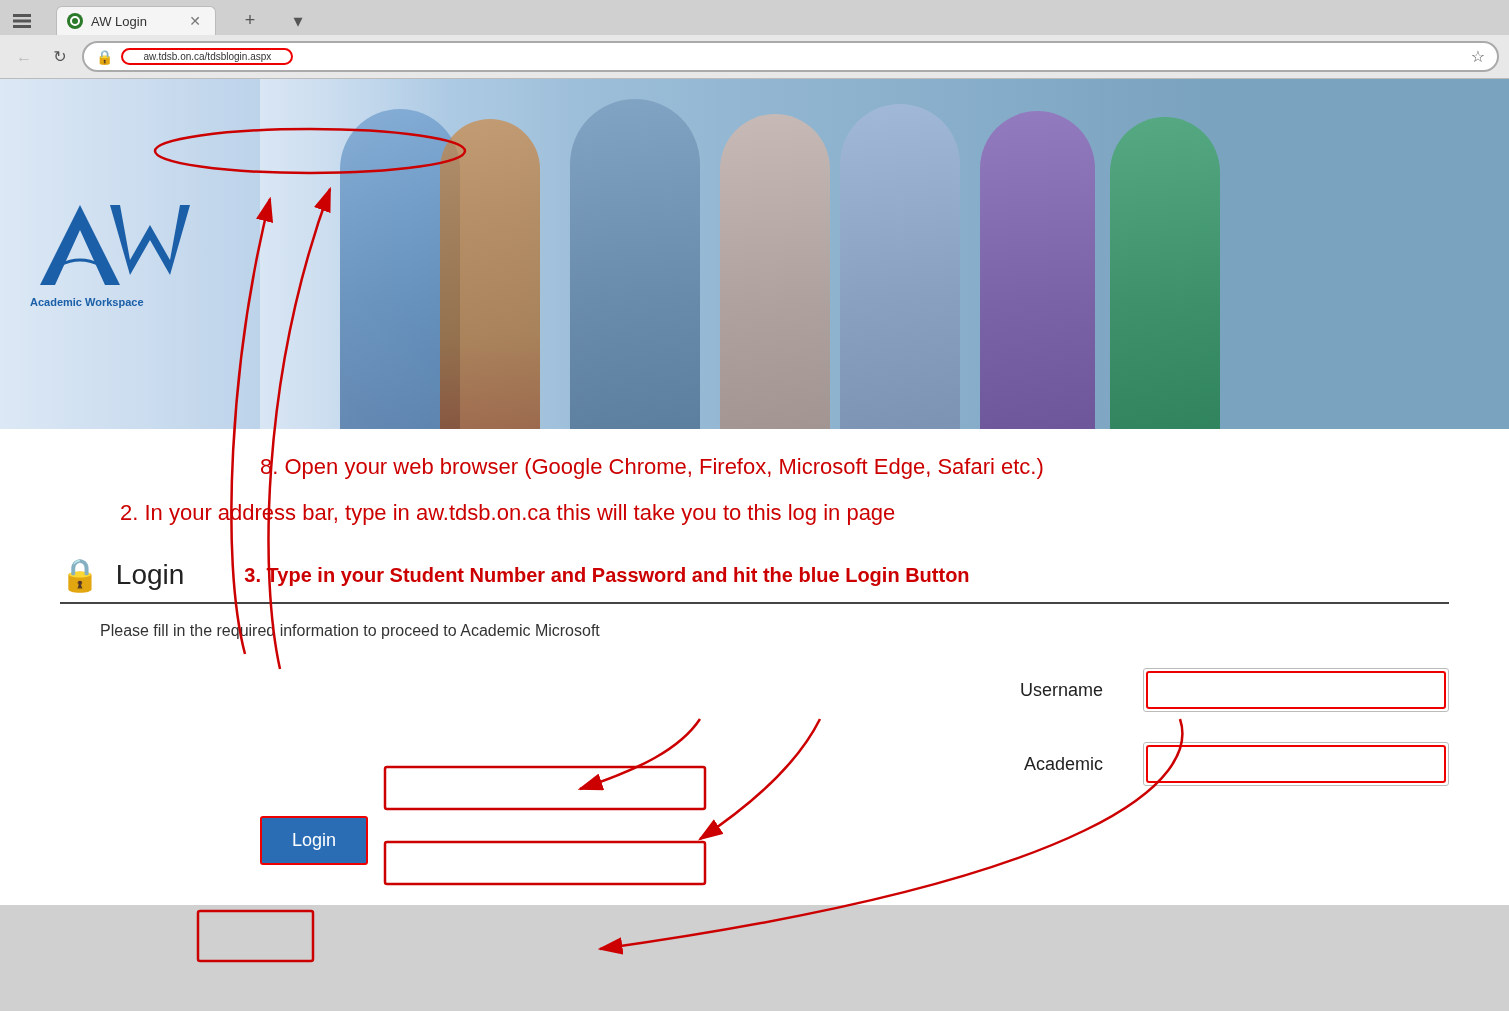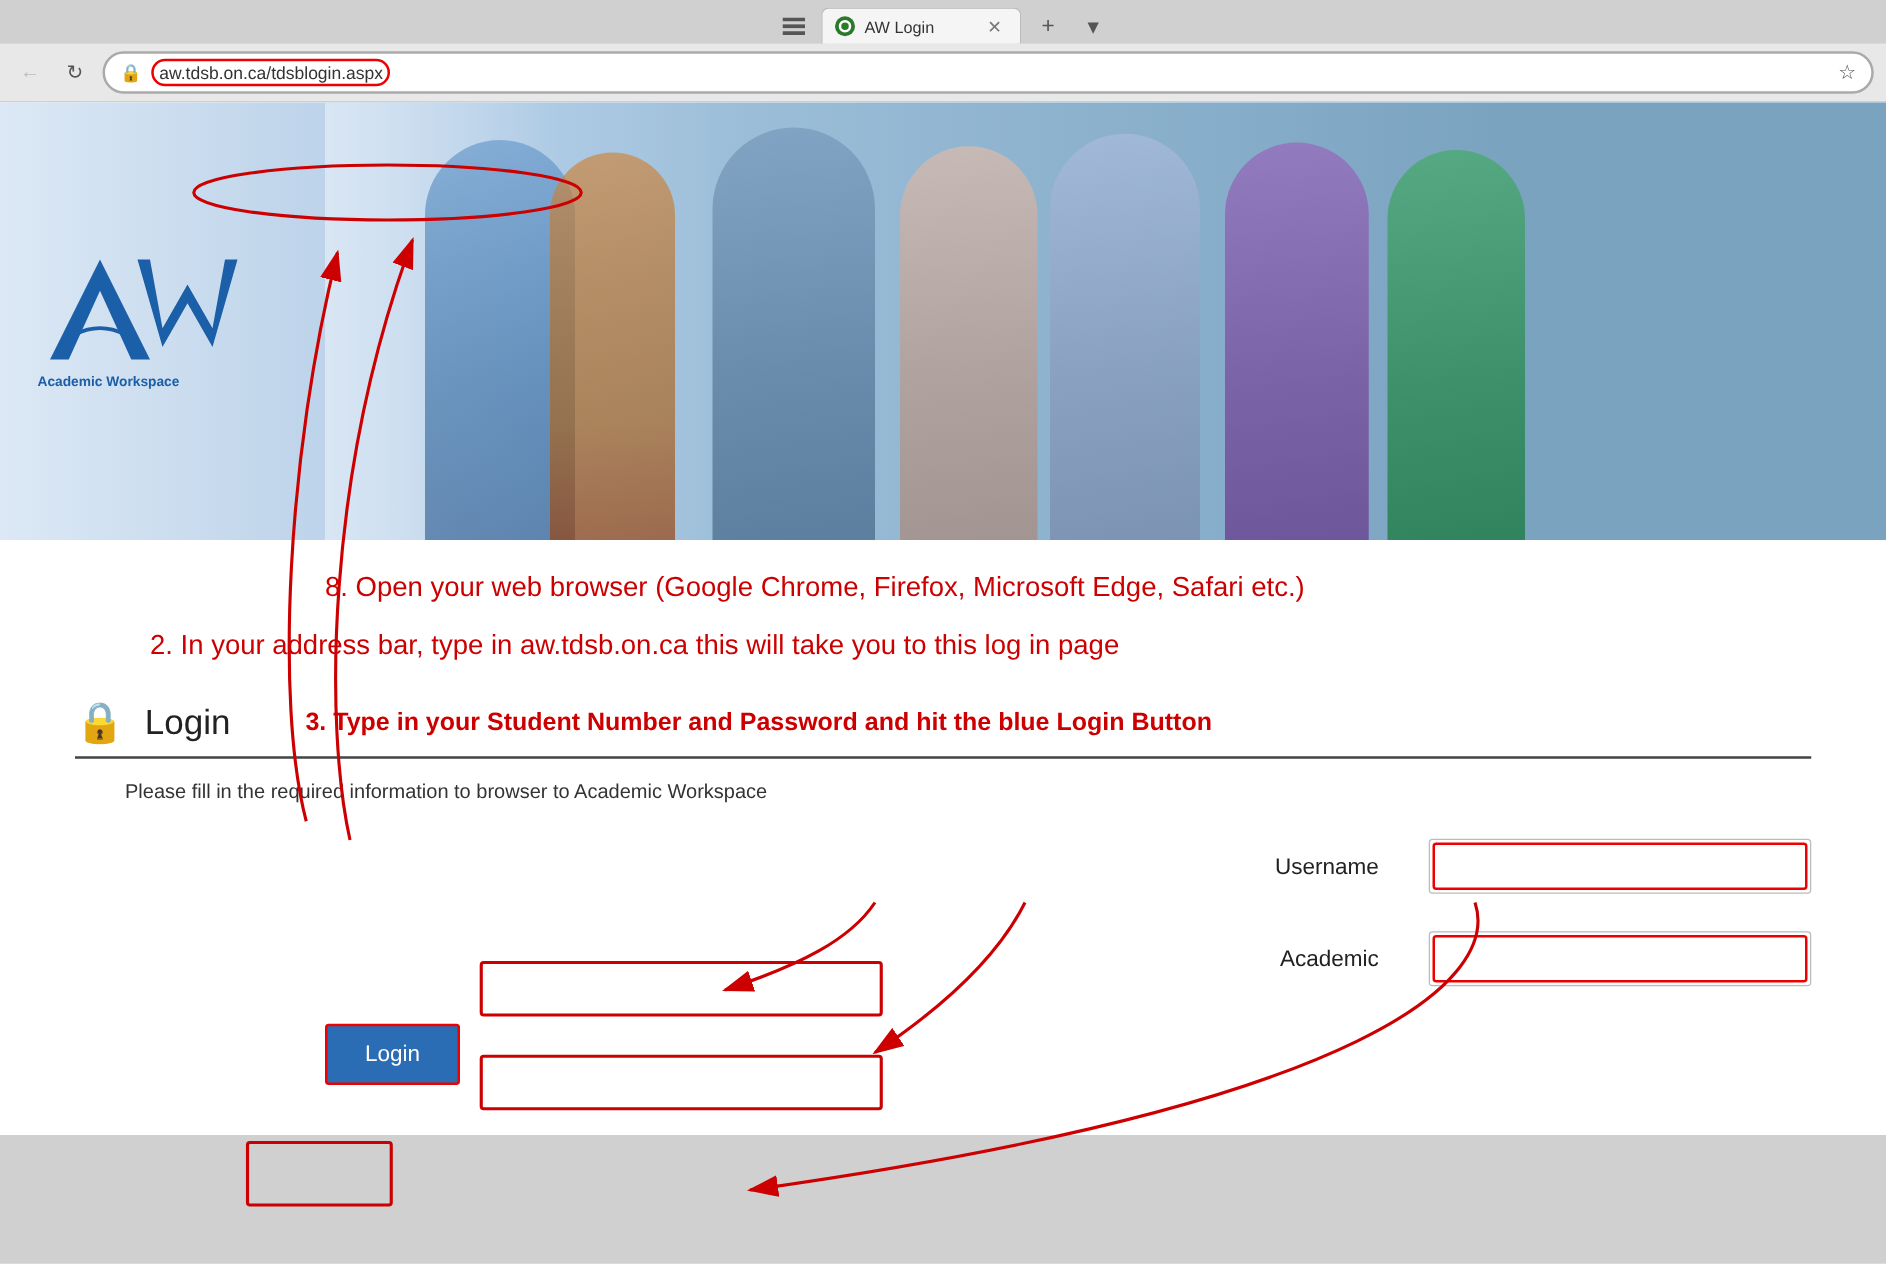--- a/index.html
+++ b/index.html
@@ -8,22 +8,21 @@
     
     .browser-chrome {
       background: #e8e8e8;
       border-bottom: 1px solid #bbb;
     }
     .tab-bar {
       display: flex;
       align-items: center;
       padding: 6px 8px 0 8px;
       background: #d0d0d0;
-      gap: 8px;
-      justify-content: center;
+      gap: 20px;
     }
     .tab-sidebar-btn {
       width: 28px; height: 28px;
       display: flex; align-items: center; justify-content: center;
       cursor: pointer; color: #555; font-size: 16px;
     }
     .tab {
       display: flex; align-items: center; gap: 8px;
       background: #f5f5f5;
       border-radius: 6px 6px 0 0;
@@ -76,22 +75,22 @@
       display: flex; align-items: center;
       background: white;
       border: 2px solid #aaa;
       border-radius: 20px;
       padding: 4px 12px;
       gap: 8px;
     }
     .address-bar-url-oval {
       border: 2px solid #e00;
       border-radius: 20px;
-      padding: 1px 4px;
-      font-size: 14px;
+      padding: 1px 20px;
+      font-size: 10px;
       color: #333;
     }
     .lock-icon-small {
       color: #555;
       font-size: 14px;
     }
     .bookmark-icon {
       margin-left: auto;
       color: #555;
       font-size: 16px;
@@ -327,21 +326,21 @@
   </div>
 
   <div class="login-form-area">
 
     <div class="login-header" style="display:flex;align-items:center;gap:16px;border-bottom:2px solid #444;padding-bottom:8px;margin-bottom:18px;max-width:1400px;">
       <span class="lock-icon-big">🔒</span>
       <span class="login-title">Login</span>
       <span class="instruction-3" style="margin-left:44px;font-weight:bold;">3. Type in your Student Number and Password and hit the blue Login Button</span>
     </div>
 
-    <div class="login-description" style="margin-left:40px;margin-bottom:28px;">Please fill in the required information to browser to Academic Workspace</div>
+    <div class="login-description" style="margin-left:40px;margin-bottom:28px;">Please fill in the required information to proceed to Academic Microsoft</div>
 
     <div class="form-row">
       <label class="form-label">Username</label>
       <div class="form-input-wrapper">
         <input type="text" class="form-input" value="" style="">
       </div>
     </div>
 
     <div class="form-row">
       <label class="form-label">Academic</label>

